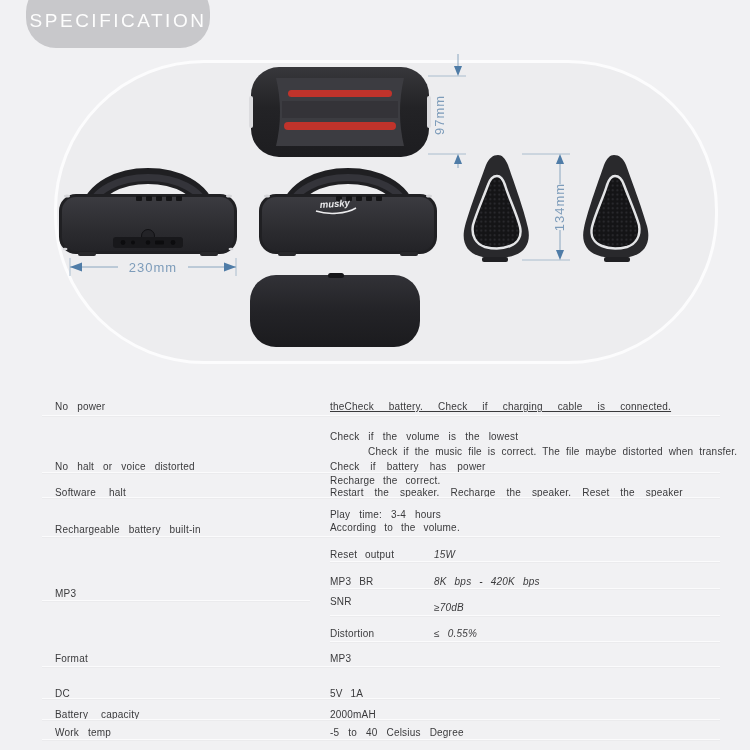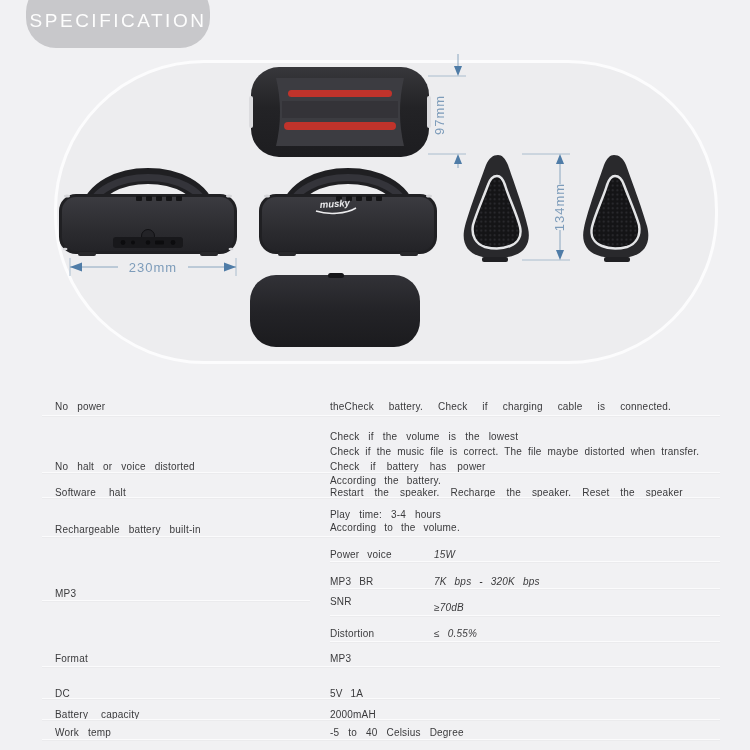--- a/index.html
+++ b/index.html
@@ -19,22 +19,22 @@
 
   
   .dimtxt{fill:#7d9cba;font-size:13px;letter-spacing:1px;font-family:"Liberation Sans",sans-serif;}
 
   
   .t-label,.t-line,.t-val{position:absolute;font-size:10px;color:#3a3a3c;white-space:nowrap;letter-spacing:.2px;}
   .t-label{left:55px;}
   .t-line{left:330px;}
   .t-val{left:434px;font-style:italic;}
   .hr{position:absolute;height:1px;background:#fbfbfc;box-shadow:0 1px 0 rgba(0,0,0,0.025);}
-  .w3{word-spacing:3px;}.w5{word-spacing:5px;}.w6{word-spacing:6px;}
-  .w8{word-spacing:8px;}.w10{word-spacing:10px;text-decoration:underline;}.w12{word-spacing:12px;}
+  .w3{word-spacing:3px;margin-left:38px;}.w5{word-spacing:5px;}.w6{word-spacing:6px;}
+  .w8{word-spacing:8px;}.w10{word-spacing:10px;text-decoration:underline;}.w12{word-spacing:12px;text-decoration:underline;}
 </style>
 </head>
 <body>
 
 <div id="page">
 
   <div class="badge">
     <span>SPECIFICATION</span>
   </div>
 
@@ -193,36 +193,36 @@
     <div class="t-label w6" style="top:401px">No power</div>
     <div class="t-line w12" style="top:401px">theCheck battery. Check if charging cable is connected.</div>
     <div class="hr" style="top:415px;left:42px;width:678px"></div>
 
     <div class="t-line w6" style="top:431px">Check if the volume is the lowest</div>
     <div class="t-line w3" style="top:446px">Check if the music file is correct. The file maybe distorted when transfer.</div>
     <div class="t-label w6" style="top:461px">No halt or voice distorted</div>
     <div class="t-line w8" style="top:461px">Check if battery has power</div>
     <div class="hr" style="top:472px;left:42px;width:678px"></div>
 
-    <div class="t-line w5" style="top:475px">According the battery.</div>
+    <div class="t-line w5" style="top:475px">Recharge the correct.</div>
     <div class="t-label w10" style="top:487px">Software halt</div>
     <div class="t-line w8" style="top:487px">Restart the speaker. Recharge the speaker. Reset the speaker</div>
     <div class="hr" style="top:497px;left:42px;width:678px"></div>
 
     <div class="t-line w6" style="top:509px">Play time: 3-4 hours</div>
     <div class="t-label w6" style="top:524px">Rechargeable battery built-in</div>
     <div class="t-line w5" style="top:522px">According to the volume.</div>
     <div class="hr" style="top:536px;left:42px;width:678px"></div>
 
-    <div class="t-line w5" style="top:549px">Power voice</div>
+    <div class="t-line w5" style="top:549px">Reset output</div>
     <div class="t-val w5" style="top:549px">15W</div>
     <div class="hr" style="top:561px;left:330px;width:390px"></div>
 
     <div class="t-line w5" style="top:576px">MP3 BR</div>
-    <div class="t-val w5" style="top:576px">7K bps - 320K bps</div>
+    <div class="t-val w5" style="top:576px">8K bps - 420K bps</div>
     <div class="t-label" style="top:588px">MP3</div>
     <div class="hr" style="top:588px;left:330px;width:390px"></div>
     <div class="hr" style="top:600px;left:42px;width:268px"></div>
 
     <div class="t-line w5" style="top:596px">SNR</div>
     <div class="t-val w5" style="top:602px">≥70dB</div>
     <div class="hr" style="top:615px;left:330px;width:390px"></div>
 
     <div class="t-line w5" style="top:628px">Distortion</div>
     <div class="t-val w5" style="top:628px">≤ 0.55%</div>

